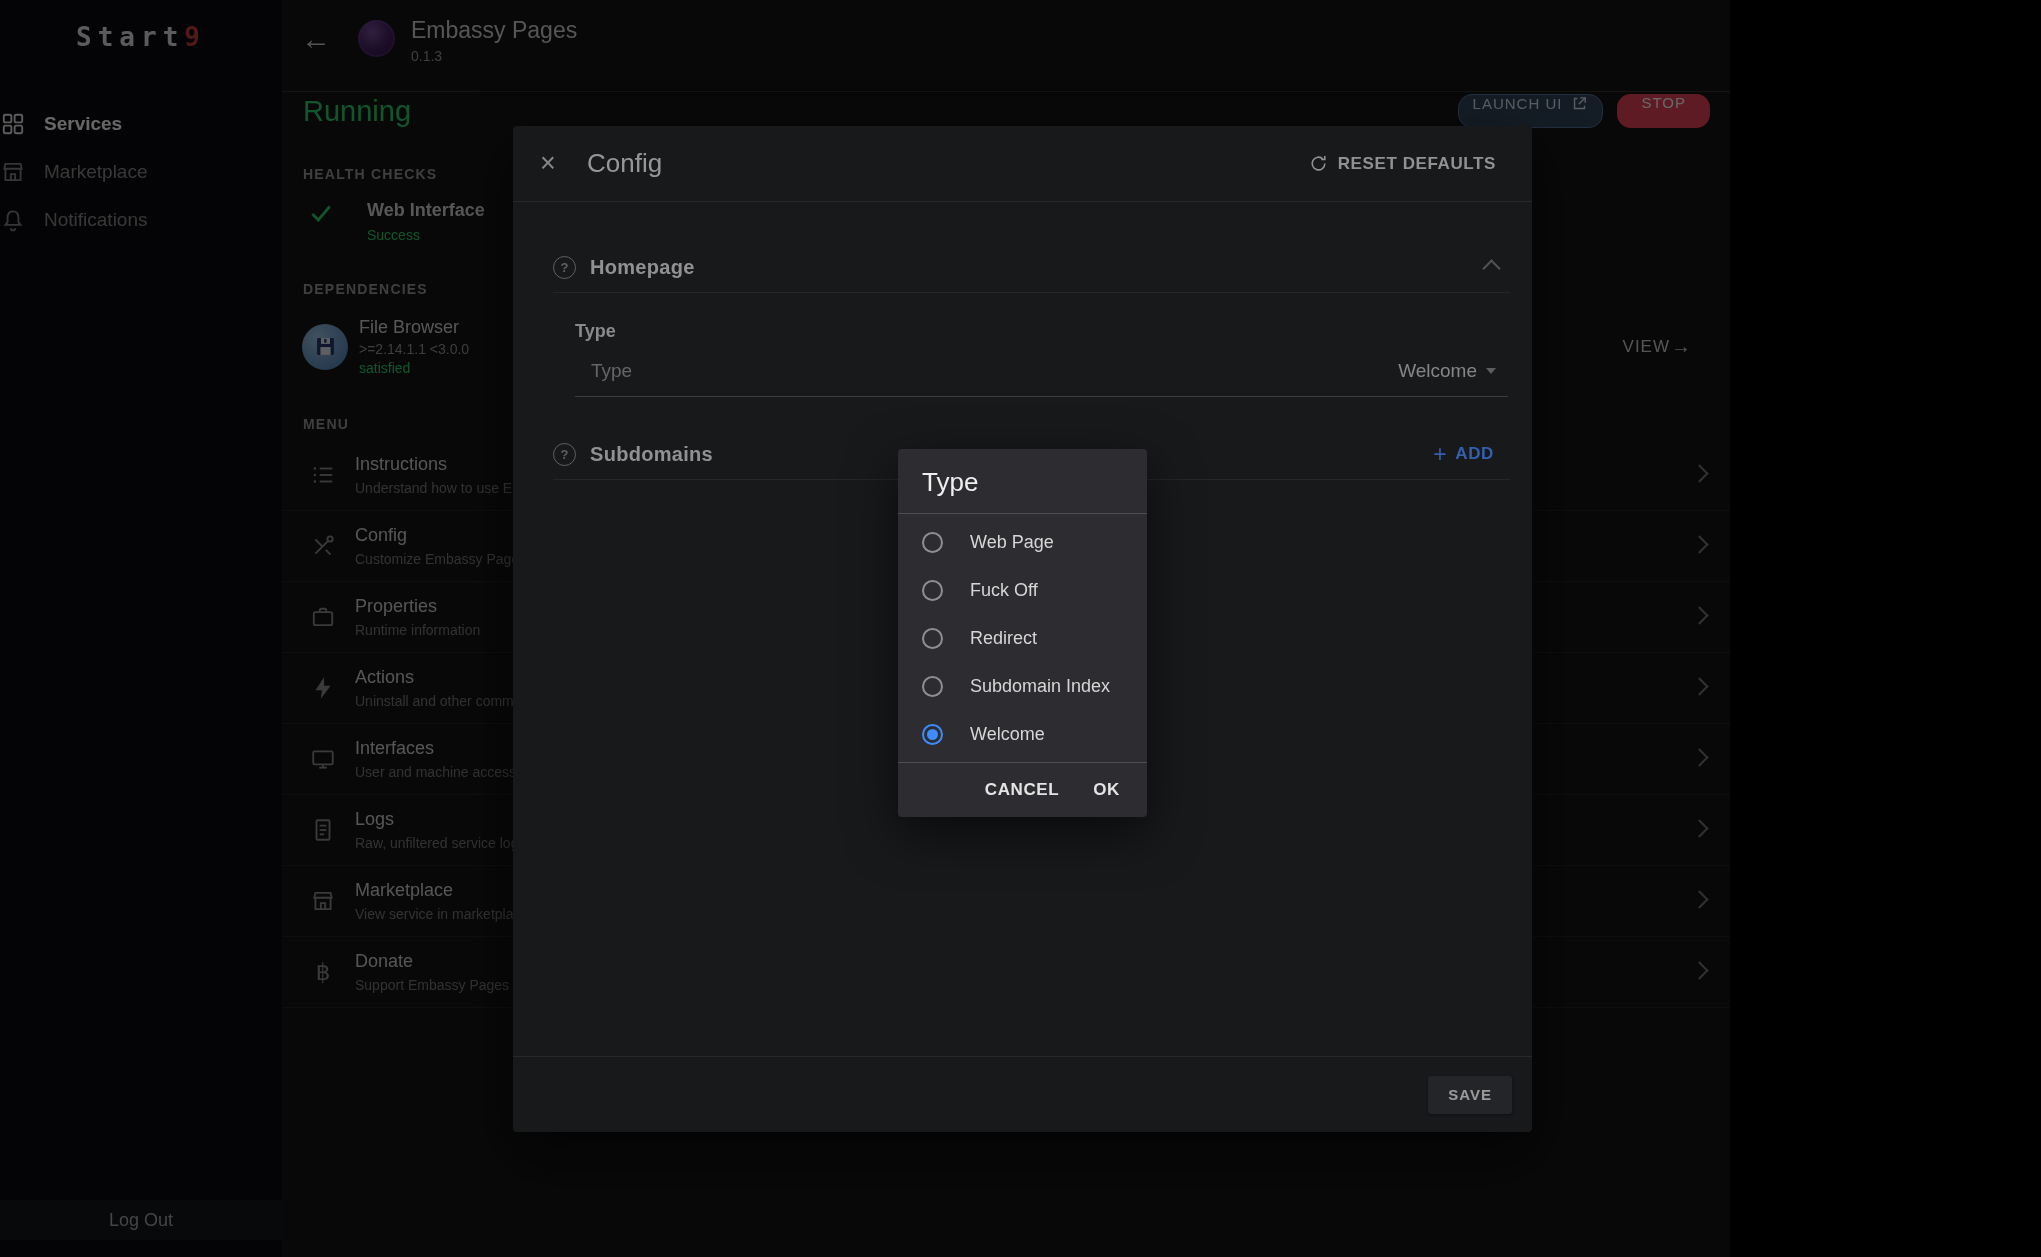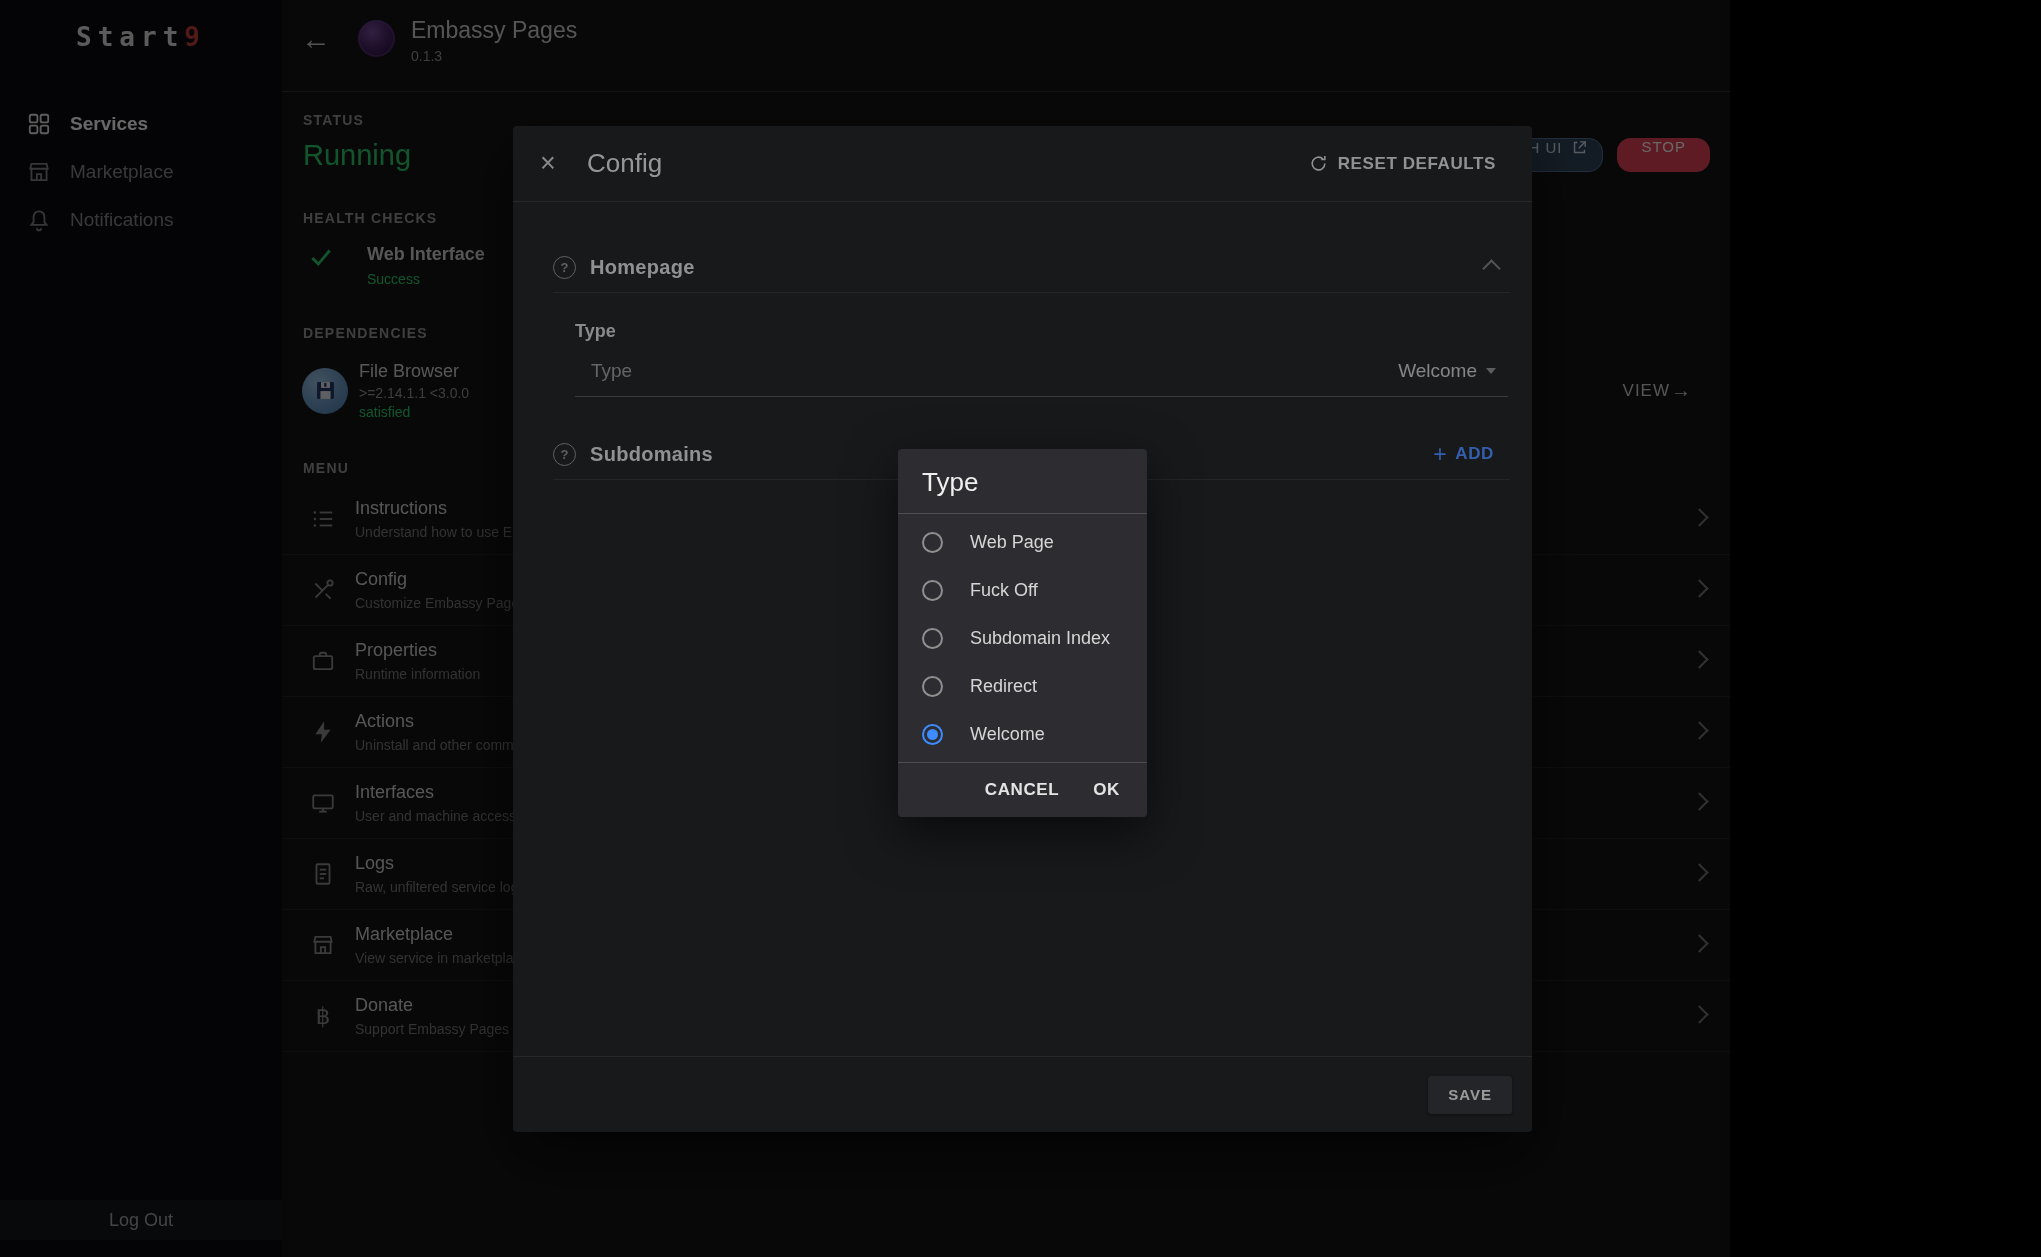--- a/index.html
+++ b/index.html
@@ -7,21 +7,21 @@
           font-family:"Liberation Sans",sans-serif;-webkit-font-smoothing:antialiased;}
 
   
   .sidebar{position:absolute;left:0;top:0;width:282px;height:100%;background:#0c0d0f;
            display:flex;flex-direction:column;z-index:1;}
   .logo{height:74px;display:flex;align-items:center;justify-content:center;
         font-family:"DejaVu Sans Mono",monospace;font-size:26px;font-weight:bold;
         letter-spacing:6px;color:#e2e2e2;}
   .logo .accent{color:#c9423c;}
   .nav{padding-top:26px;}
-  .nav-item{display:flex;align-items:center;height:48px;padding-left:26px;gap:18px;
+  .nav-item{display:flex;align-items:center;height:48px;gap:18px;
             color:#8b8b8b;font-size:19px;cursor:pointer;}
   .nav-item .nicon{width:26px;height:26px;flex:none;color:#858585;}
   .nav-item.active{color:#ffffff;font-weight:bold;}
   .nav-item.active .nicon{color:#e6e6e6;}
   .logout{margin-top:auto;margin-bottom:17px;height:40px;background:#17181a;color:#a9a9a9;
           display:flex;align-items:center;justify-content:center;font-size:18px;cursor:pointer;}
 
   
   .main{position:absolute;left:282px;top:0;right:0;bottom:0;background:#161617;}
   .main-header{height:92px;border-bottom:1px solid rgba(255,255,255,0.12);
@@ -189,21 +189,20 @@
       <div class="back-btn">
         <span>←</span>
       </div>
       <div class="app-icon"></div>
       <div class="title-block">
         <div class="app-title">Embassy Pages</div>
         <div class="app-version">0.1.3</div>
       </div>
     </div>
 
-    <div class="section-label">STATUS</div>
     <div class="status-row">
       <span class="status-value">Running</span>
       <span class="btns">
         <span class="btn btn-launch">
           <span>LAUNCH UI</span>
           <svg viewBox="0 0 24 24" fill="none" stroke="currentColor" stroke-width="2">
             <path d="M9 5 H5 V19 H19 V15"></path>
               <path d="M13 4 H20 V11"></path>
               <path d="M20 4 L11 13"></path>
           </svg>
@@ -431,26 +430,26 @@
         <span class="option-label">Web Page</span>
       </div>
 
       <div class="option">
         <span class="radio"></span>
         <span class="option-label">Fuck Off</span>
       </div>
 
       <div class="option">
         <span class="radio"></span>
-        <span class="option-label">Subdomain Index</span>
+        <span class="option-label">Redirect</span>
       </div>
 
       <div class="option">
         <span class="radio"></span>
-        <span class="option-label">Redirect</span>
+        <span class="option-label">Subdomain Index</span>
       </div>
 
       <div class="option checked">
         <span class="radio"></span>
         <span class="option-label">Welcome</span>
       </div>
 
     </div>
     <div class="dialog-buttons">
       <span class="dlg-btn">CANCEL</span>

